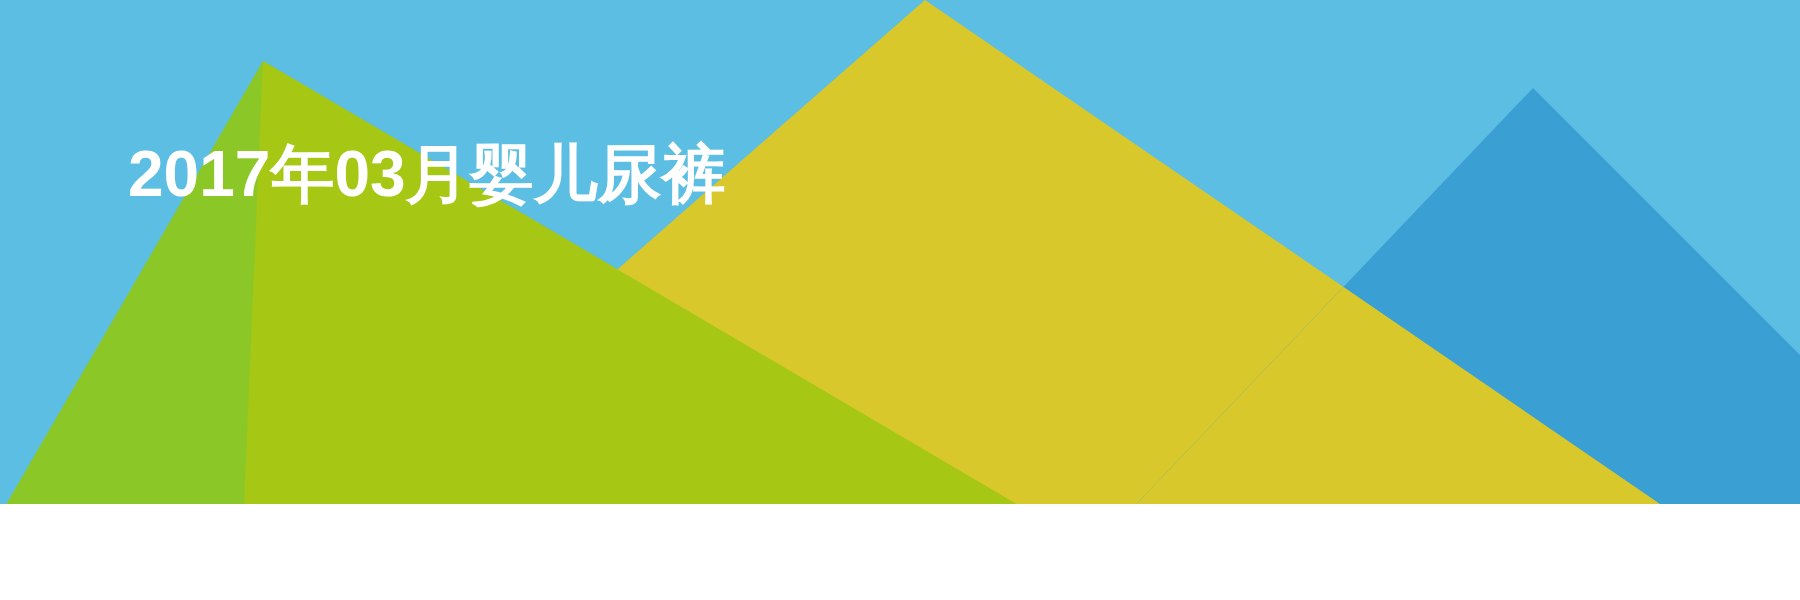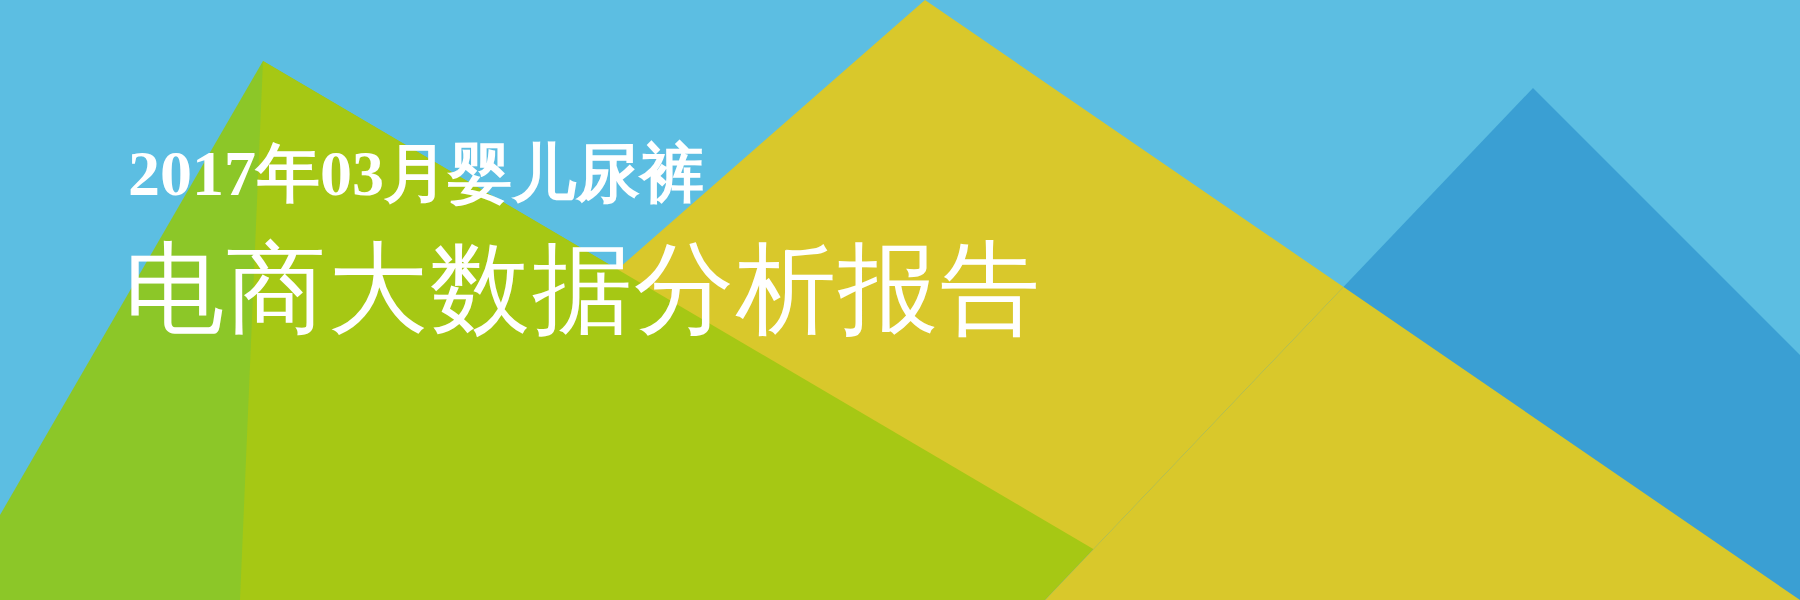--- a/index.html
+++ b/index.html
@@ -52,21 +52,21 @@
     line-height: 1.0;
     font-weight: normal;
     color: #ffffff;
     letter-spacing: 2px;
     white-space: nowrap;
   }
 </style>
 </head>
 <body>
 
-<div id="banner" style="width: 1800px; height: 600px; font-family: Liberation Serif, serif;">
+<div id="banner" style="width: 1800px; height: 504px;">
 
   <svg class="bg" viewBox="0 0 1800 600" preserveAspectRatio="none">
 
     <rect id="sh-bg" x="0" y="0" width="1800" height="600" fill="#5CBEE2"></rect>
 
     <polygon id="sh-green" points="263,61 1180,600 0,600 0,515" fill="#8CC728"></polygon>
 
     <polygon id="sh-yellow" points="925,0 1800,600 240,600" fill="#D9C82B"></polygon>
 
     <polygon id="sh-greenyellow" points="925,0 1180,600 240,600 263,61" clip-path="url(#clipGreen)" fill="#A6C814"></polygon>
@@ -80,16 +80,15 @@
         <polygon points="263,61 1180,600 0,600 0,515"></polygon>
       </clipPath>
     <clipPath id="clipYellowLower">
           <polygon points="925,0 1800,600 240,600"></polygon>
         </clipPath>
       </defs>
   </svg>
 
   <div class="title-block">
     <h1 class="title-line1">2017年03月婴儿尿裤</h1>
-    <h2 class="title-line2">电商大数据分析报告</h2>
   </div>
 
 </div>
 
 </body></html>

